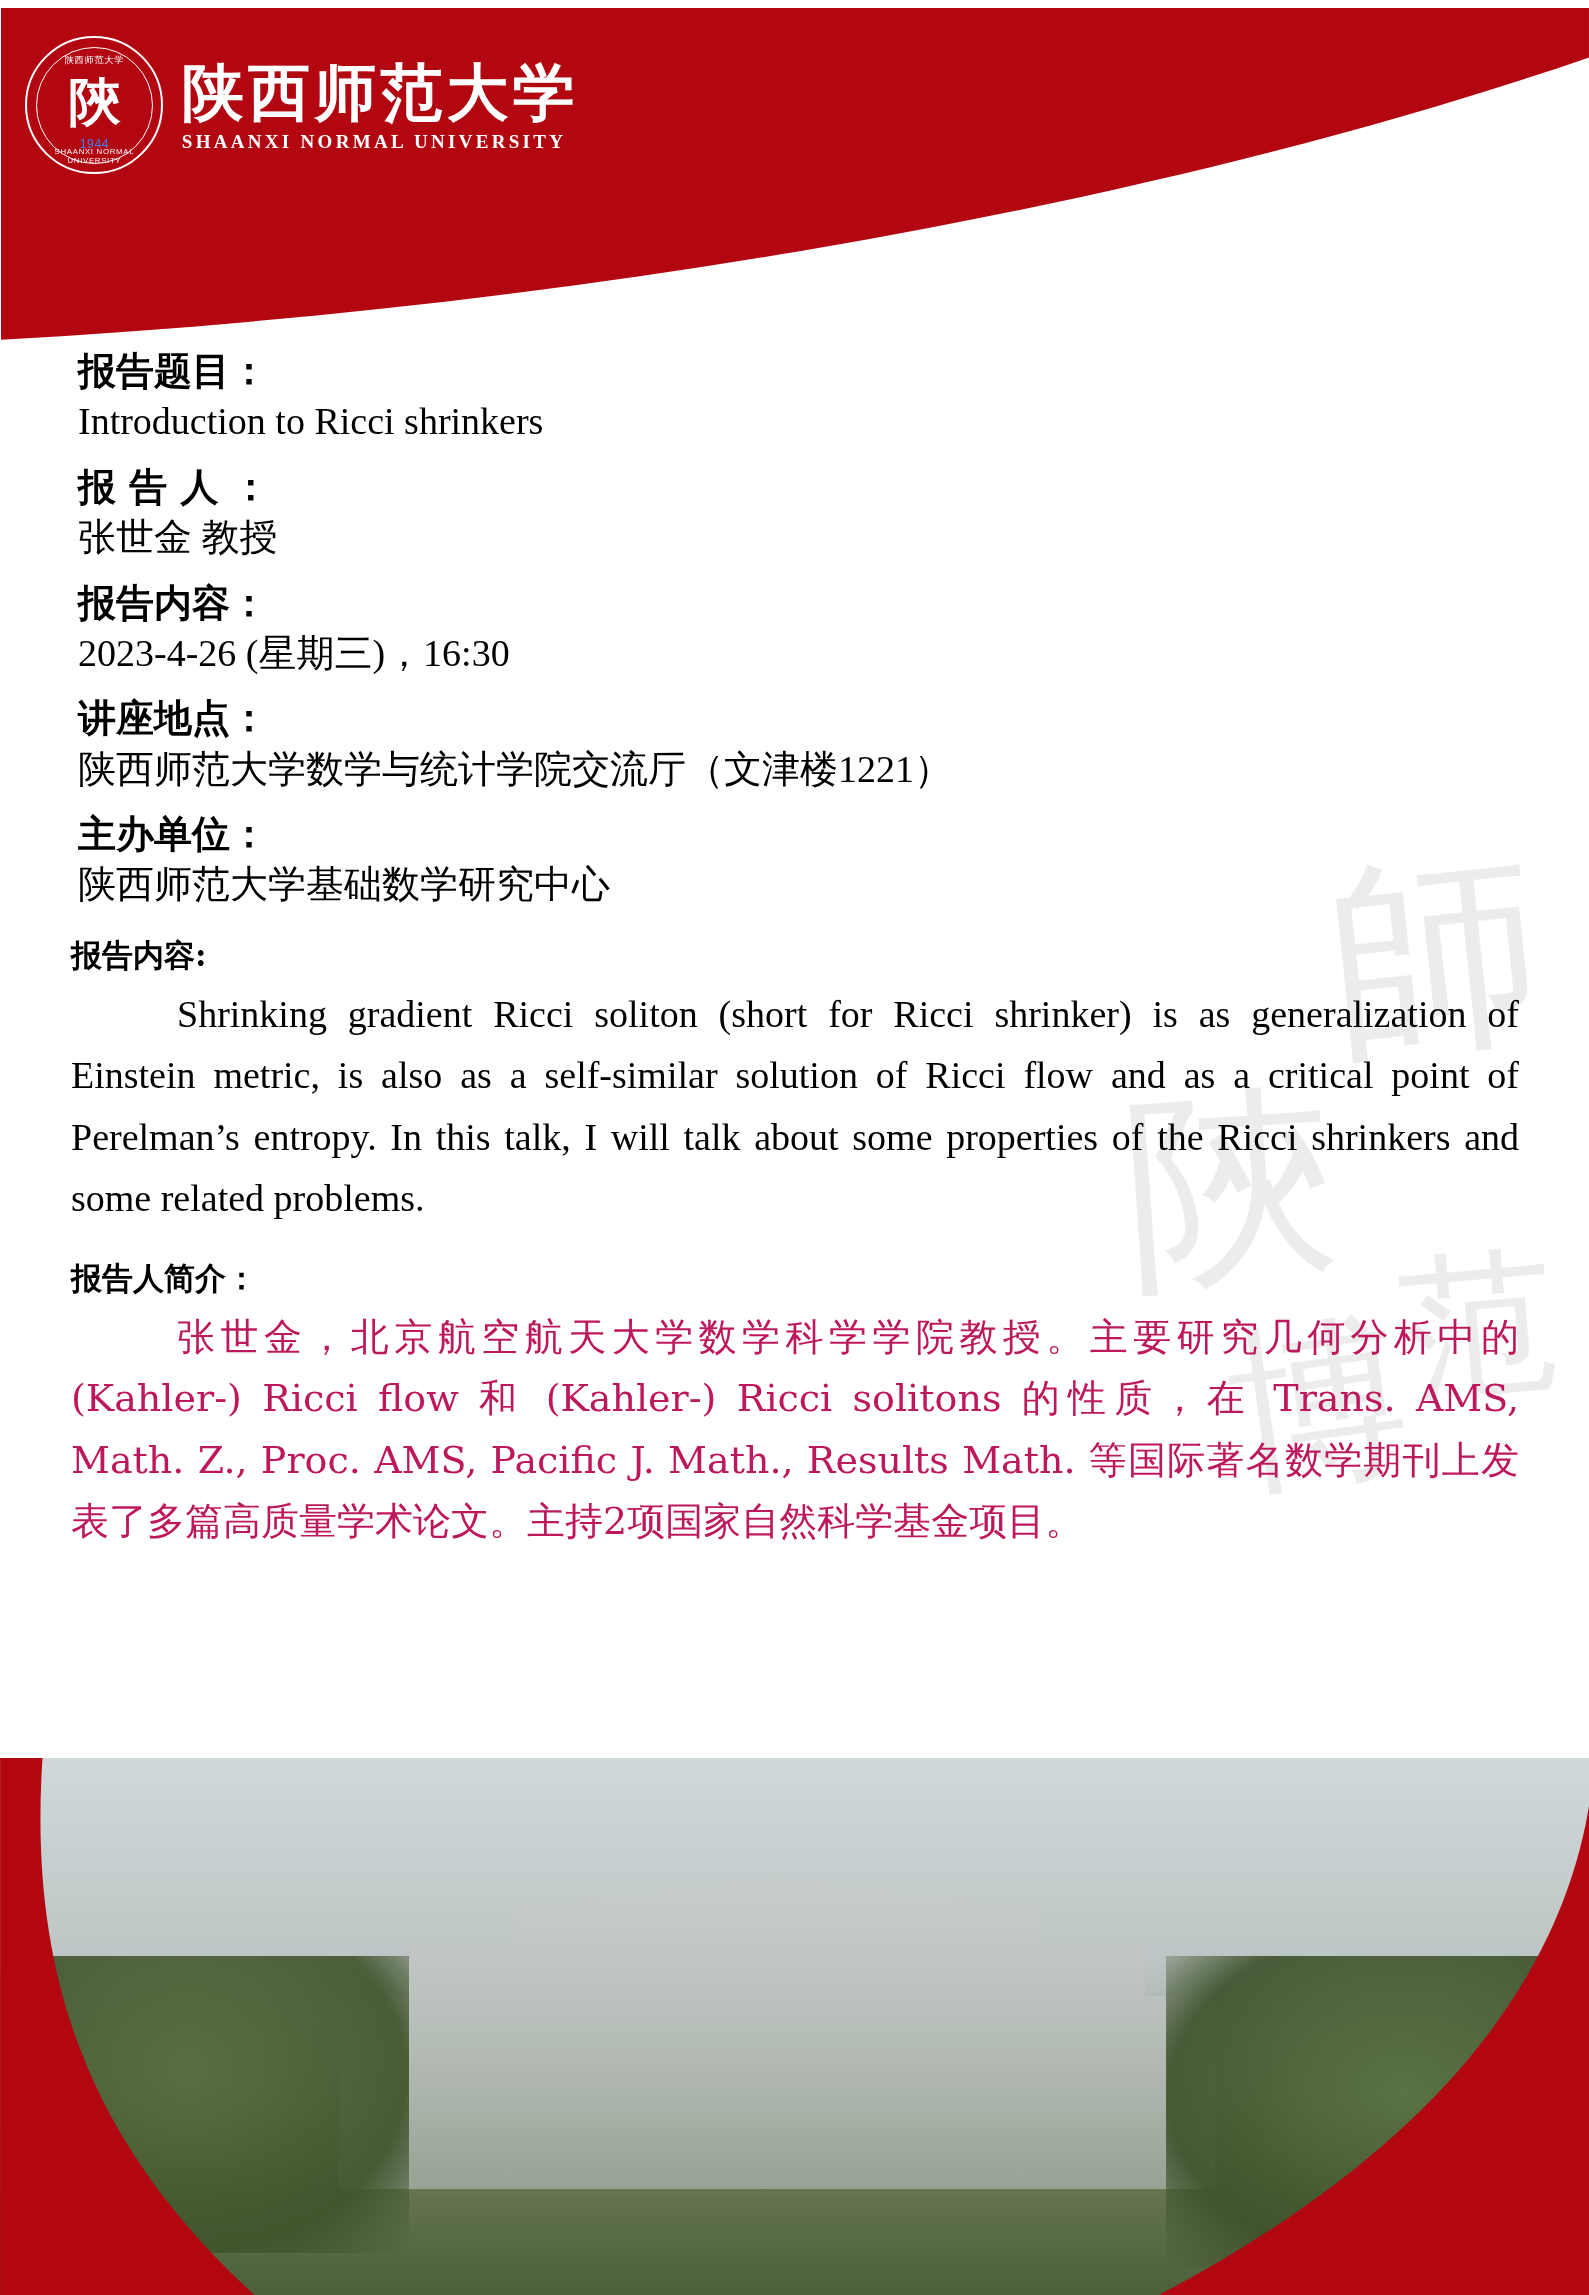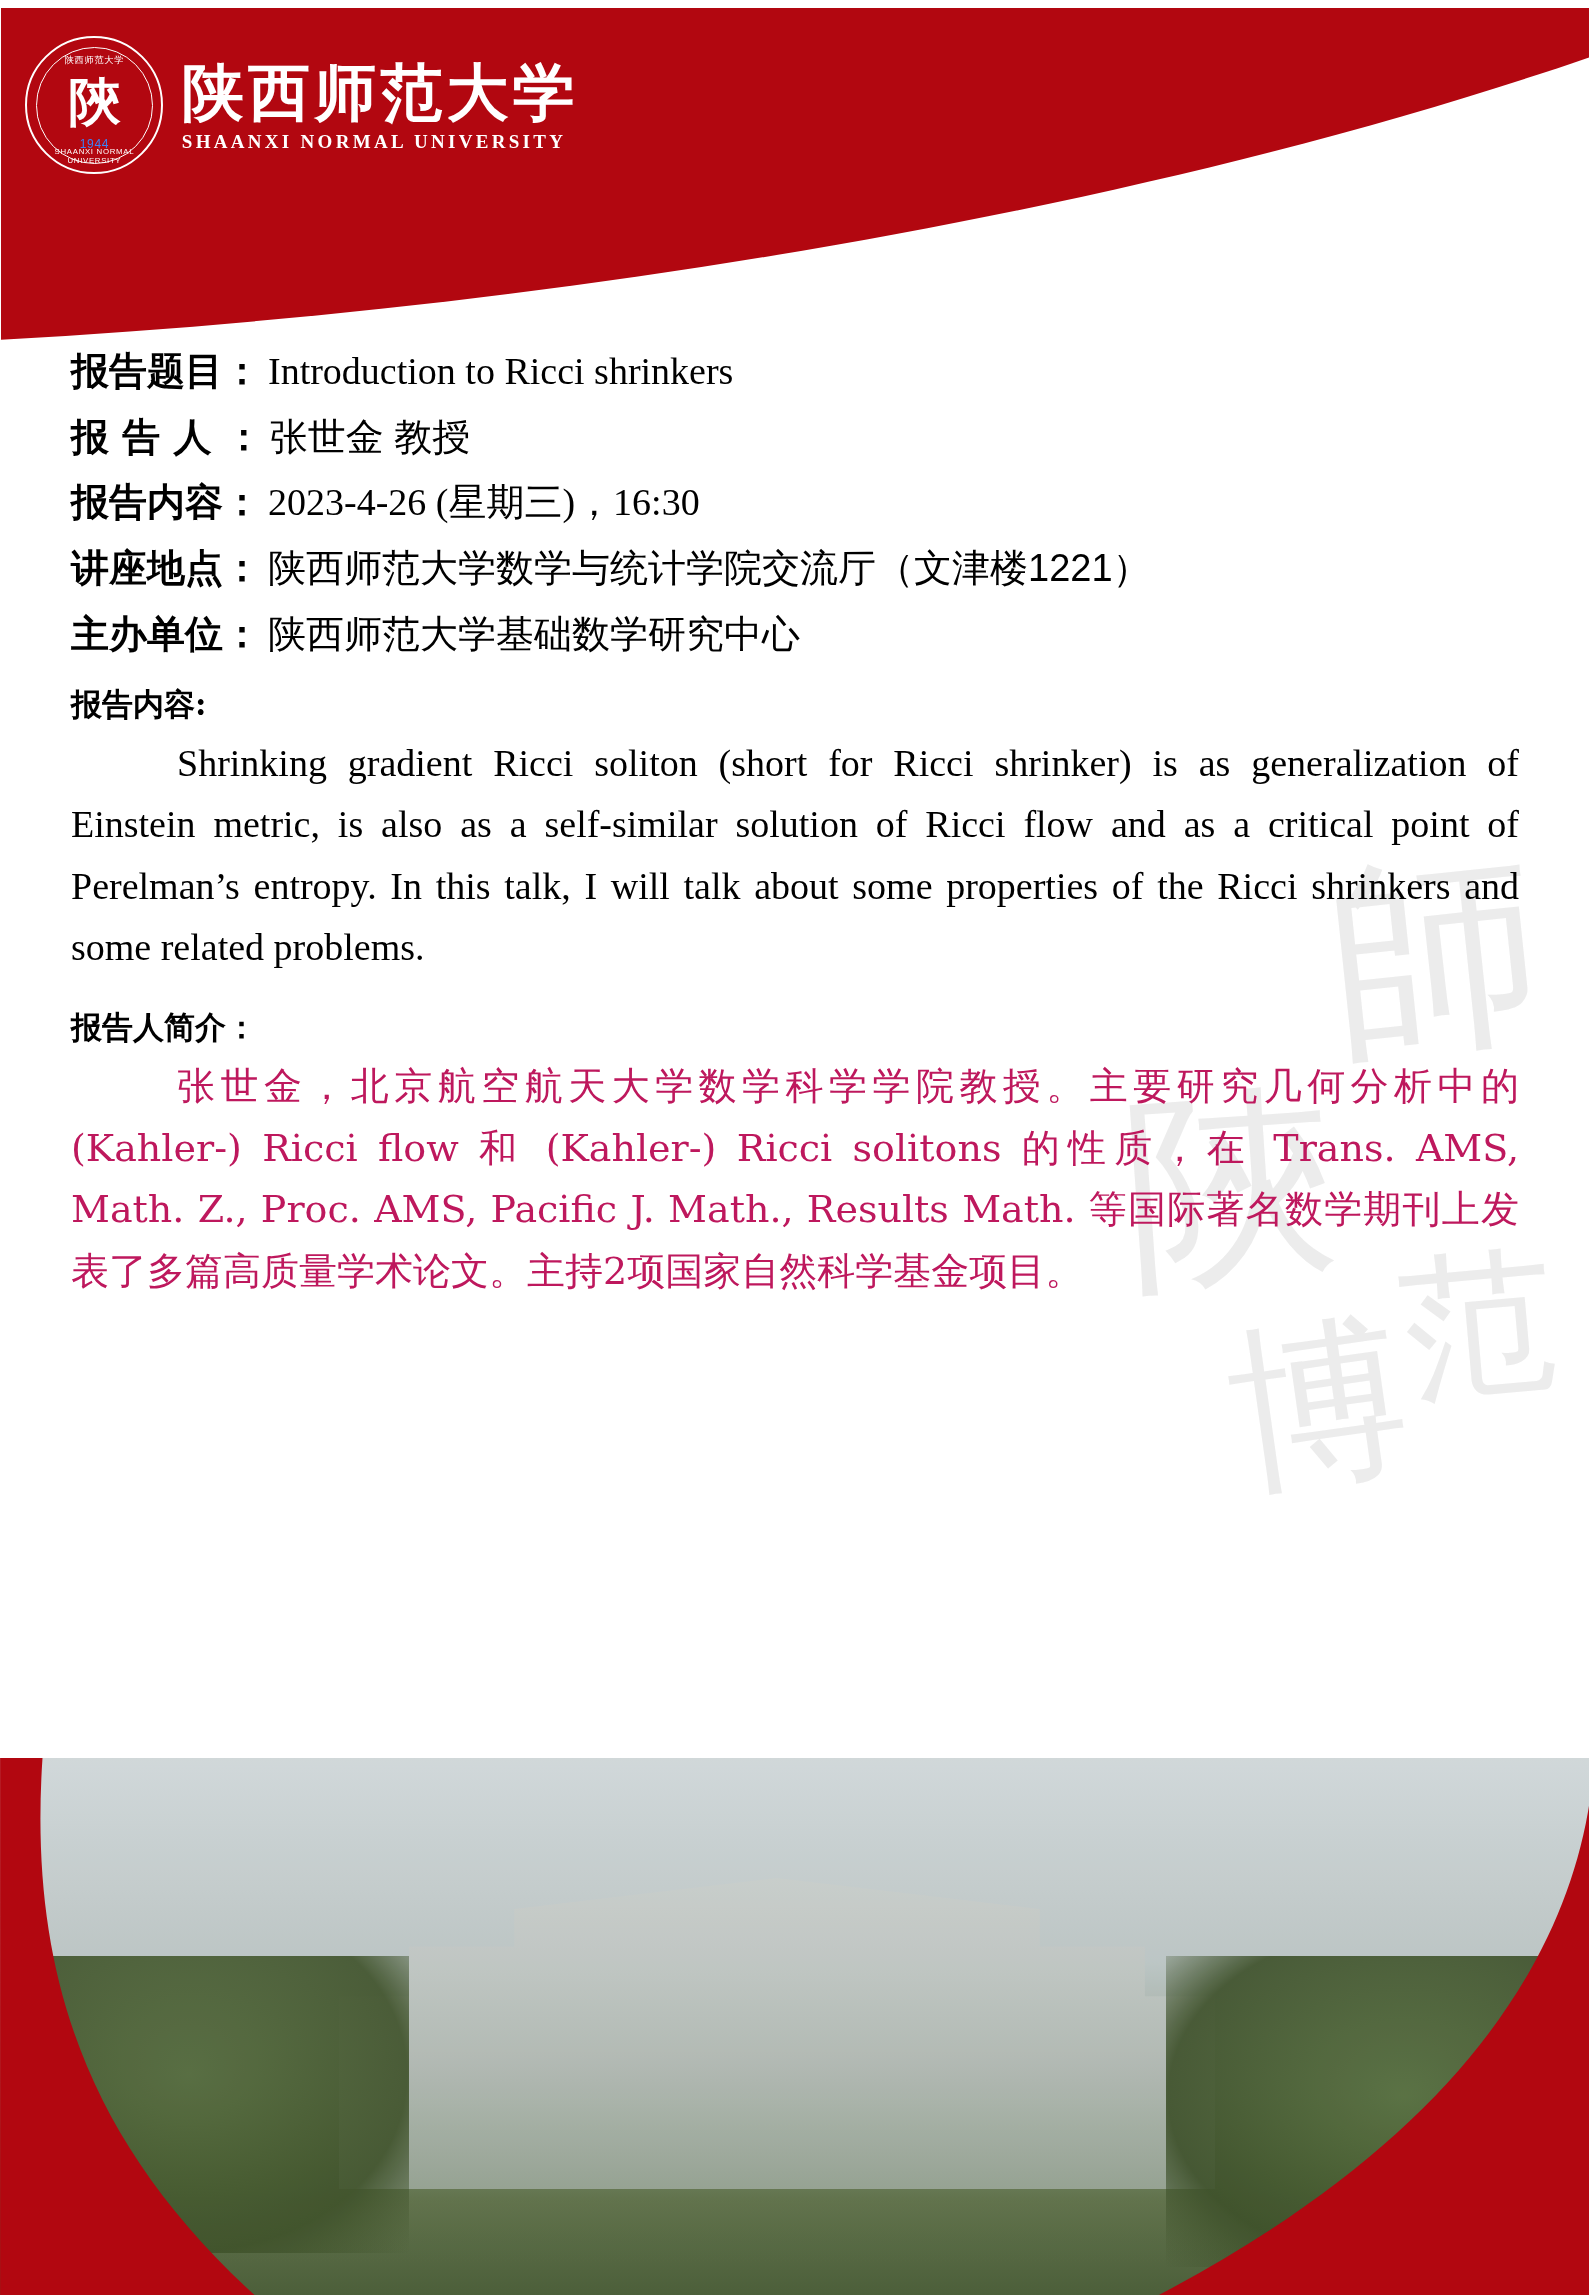--- a/index.html
+++ b/index.html
@@ -198,33 +198,34 @@
     padding: 0 71px;
     box-sizing: border-box;
   }
   .field-row {
     display: flex;
     align-items: baseline;
     margin-bottom: 15.5px;
     font-size: 38px;
     line-height: 1.32;
     color: #000000;
+    flex-direction: column;
   }
   .field-label {
     font-family: "DejaVu Serif", serif;
     font-weight: 700;
     white-space: nowrap;
     flex: 0 0 auto;
   }
   .field-value {
     font-family: "Liberation Serif", serif;
     margin-left: 7px;
   }
   .field-value.cn {
-    font-family: Liberation Sans, sans-serif;
+    font-family: Liberation Serif, serif;
   }
   .section-title {
     font-family: "DejaVu Serif", serif;
     font-weight: 700;
     font-size: 31px;
     color: #000000;
     margin: 25px 0 7px 0;
   }
   .para-en {
     font-family: "Liberation Serif", serif;

